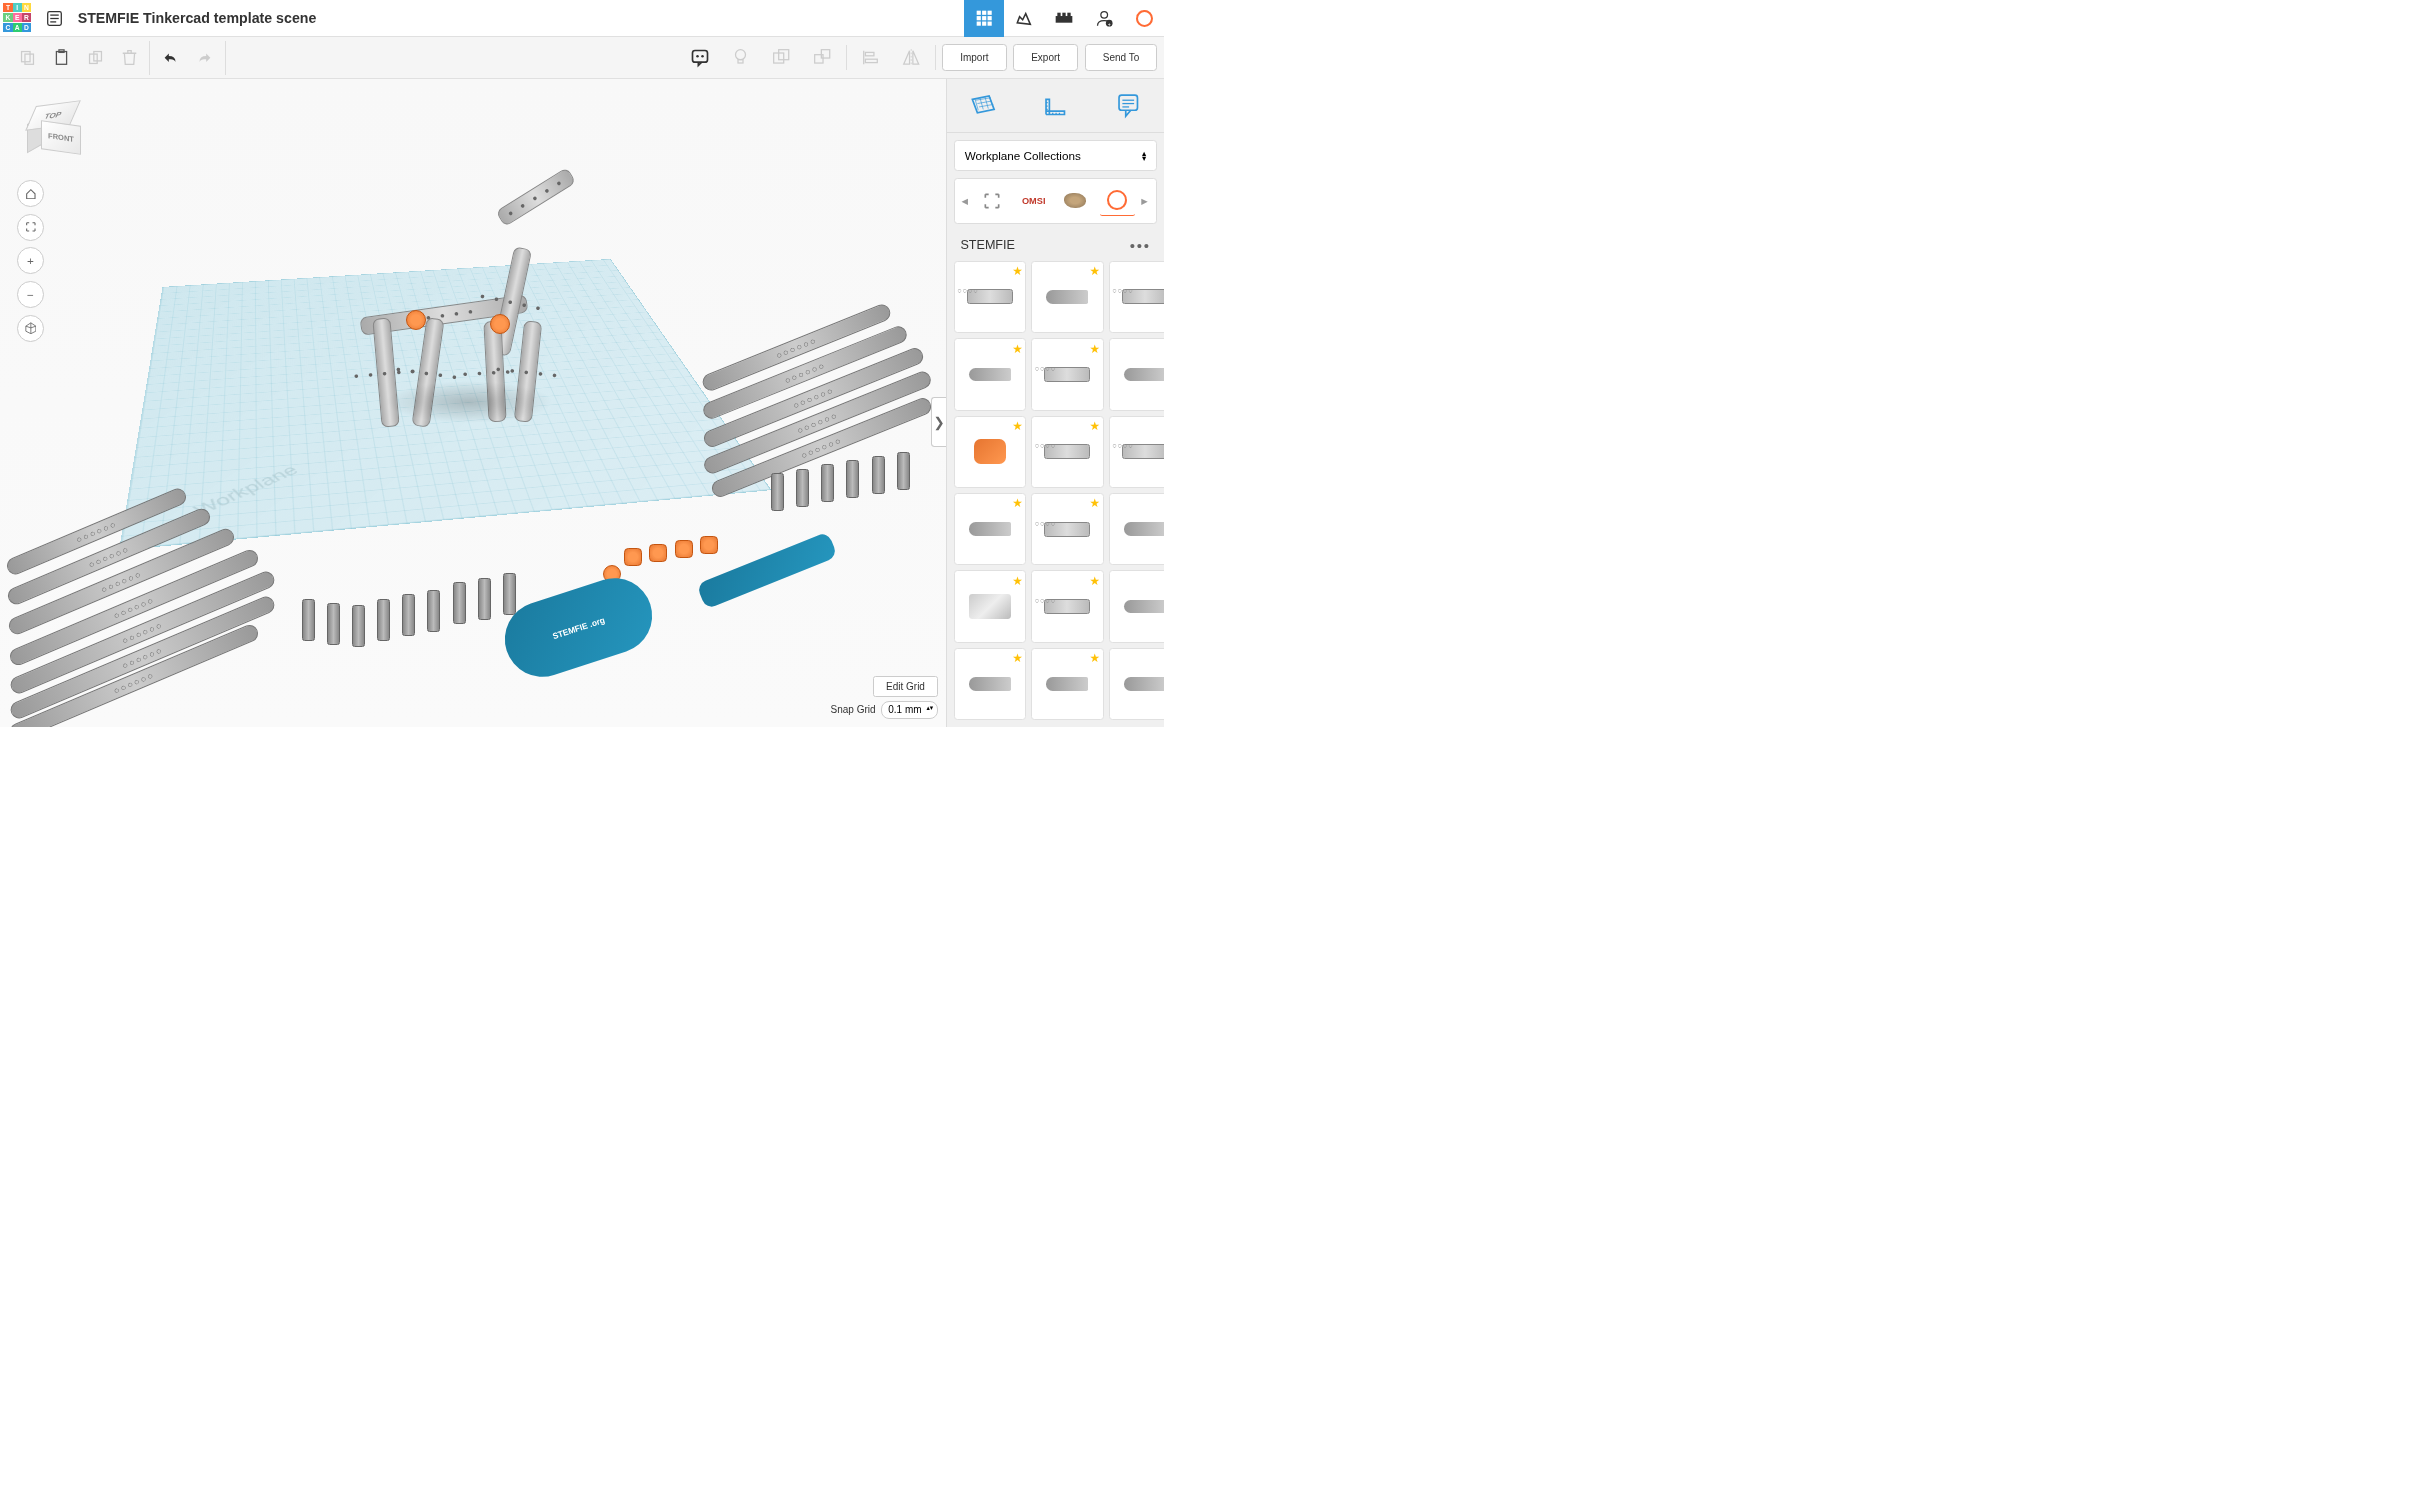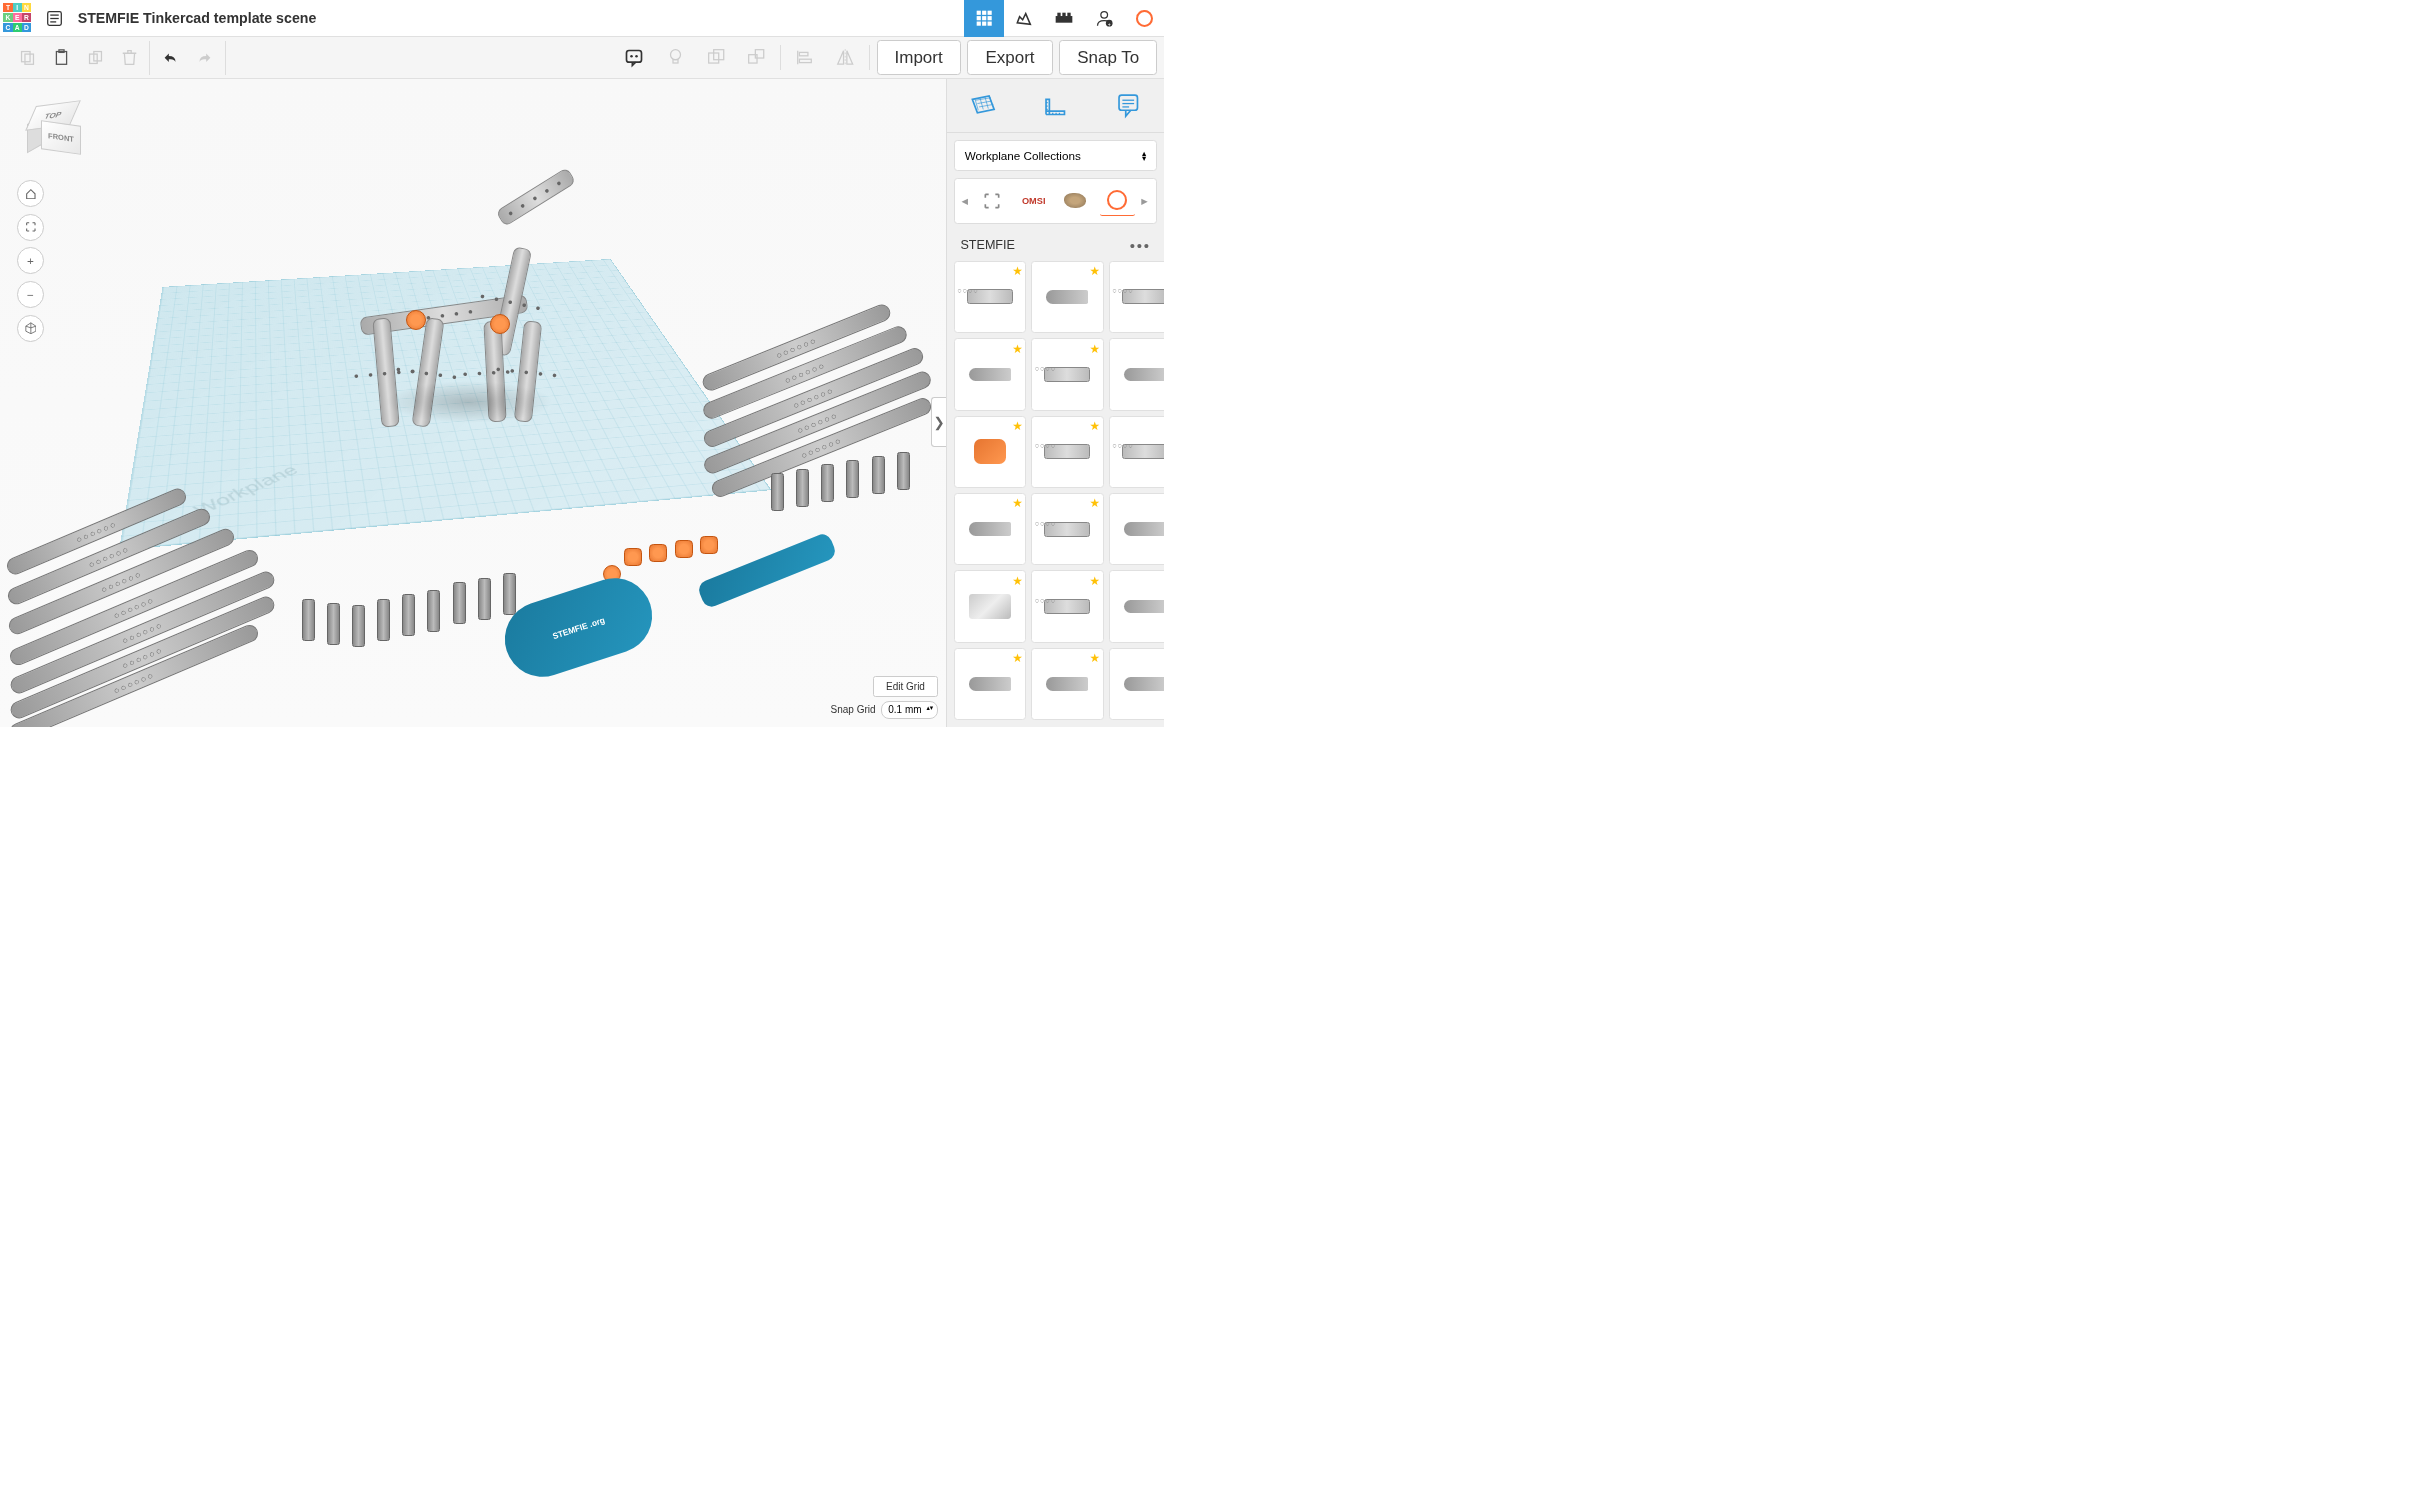--- a/index.html
+++ b/index.html
@@ -19,21 +19,21 @@
 .header-btn.active { background: #3498db; color: #fff; }
 .stemfie-icon { width: 17px; height: 17px; border: 2.5px solid #ff6b35; border-radius: 50%; position: relative; }
 .stemfie-icon::before { content: ''; position: absolute; inset: -1.7px; border: 1.7px dashed #ff6b35; border-radius: 50%; opacity: 0.5; }
 
 
 .toolbar { height: 42px; display: flex; align-items: center; background: #f5f5f5; border-bottom: 0.8px solid #e0e0e0; padding: 0 6.7px; }
 .tool-group { display: flex; gap: 0; border-right: 0.8px solid #ddd; padding: 0 3.4px; height: 34px; align-items: center; }
 .tool-btn { width: 34px; height: 34px; display: flex; align-items: center; justify-content: center; cursor: pointer; color: #666; font-size: 15px; border-radius: 2.5px; }
 .tool-btn.disabled { color: #ccc; }
 .toolbar-right { margin-left: auto; display: flex; align-items: center; gap: 6.7px; }
-.text-btn { padding: 6.7px 17px; background: #fff; border: 0.8px solid #ccc; border-radius: 3.4px; color: #333; font-size: 17px; cursor: pointer; }
+.text-btn { padding: 6.7px 17px; background: #fff; border: 0.8px solid #ccc; border-radius: 3.4px; color: #333; font-size: 10px; cursor: pointer; }
 
 
 .main { position: relative; height: calc(100% - 79px); display: flex; }
 .canvas { flex: 1; position: relative; background: linear-gradient(180deg, #f8f8f8 0%, #fafafa 100%); overflow: hidden; }
 
 
 .viewcube { position: absolute; top: 17px; left: 17px; width: 67px; height: 67px; }
 .cube-face { position: absolute; background: linear-gradient(135deg, #fff 0%, #e8e8e8 100%); border: 0.8px solid #ccc; display: flex; align-items: center; justify-content: center; font-size: 7.5px; color: #888; font-weight: bold; }
 .cube-top { width: 42px; height: 25px; transform: skewX(-30deg) rotate(-8deg); top: 6.7px; left: 15px; }
 .cube-front { width: 40px; height: 29px; transform: skewY(8deg); top: 27px; left: 23.5px; }
@@ -235,21 +235,21 @@
     <div class="tool-btn disabled">
         <svg width="18.4" height="17" viewBox="0 0 22 20">
           <path d="M2 18 L9 2 L9 18 Z" fill="none" stroke="#ccc" stroke-width="1.5"></path>
           <path d="M20 18 L13 2 L13 18 Z" fill="none" stroke="#ccc" stroke-width="1.5"></path>
           <line x1="11" y1="0" x2="11" y2="20" stroke="#ccc" stroke-width="1" stroke-dasharray="2 2"></line>
         </svg>
       </div>
     <div style="width:0.8px;height:25px;background:#ddd"></div>
     <button class="text-btn">Import</button>
     <button class="text-btn">Export</button>
-    <button class="text-btn">Snap To</button>
+    <button class="text-btn">Send To</button>
   </div>
 </div>
 
 <div class="main">
   <div class="canvas">
     <div class="viewcube">
       <div class="cube-face cube-left"></div>
       <div class="cube-face cube-top">TOP</div>
       <div class="cube-face cube-front">FRONT</div>
     </div>

